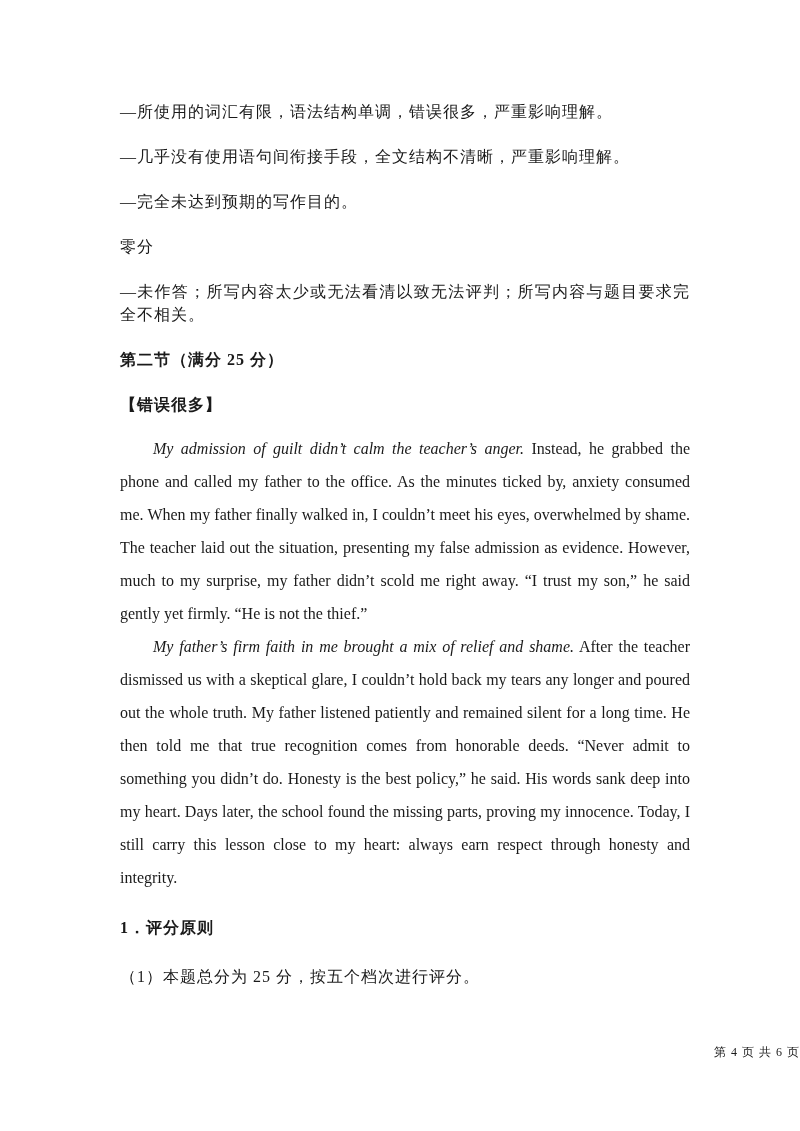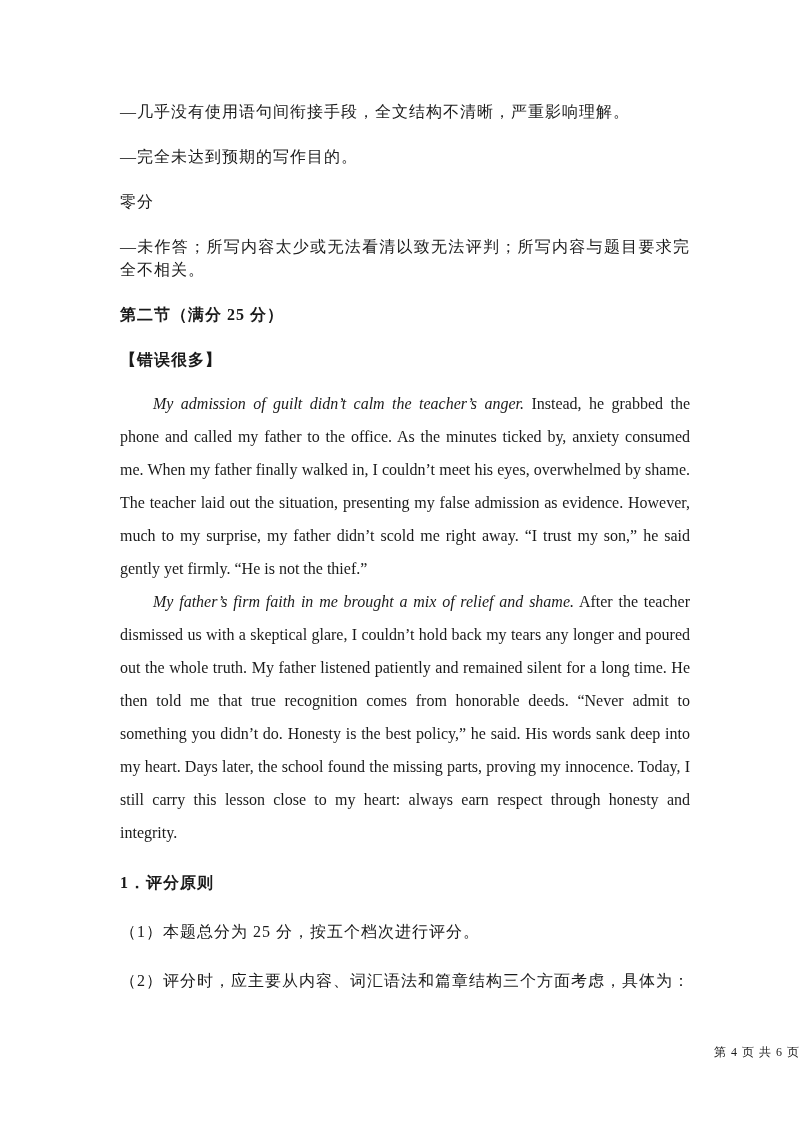--- a/index.html
+++ b/index.html
@@ -53,34 +53,34 @@
     letter-spacing: 1px;
     color: #1a1a1a;
   }
 </style>
 </head>
 <body>
 
 <div class="page">
   <div class="content">
 
+    <p class="cn">—所使用的词汇有限，语法结构单调，错误很多，严重影响理解。</p>
     <p class="cn">—几乎没有使用语句间衔接手段，全文结构不清晰，严重影响理解。</p>
     <p class="cn">—完全未达到预期的写作目的。</p>
 
     <p class="cn">零分</p>
     <p class="cn">—未作答；所写内容太少或无法看清以致无法评判；所写内容与题目要求完全不相关。</p>
 
     <p class="cn bold section-heading">第二节（满分 25 分）</p>
     <p class="cn bold reference-label">【错误很多】</p>
 
     <div class="essay">
       <p class="en"><span class="lead">My admission of guilt didn’t calm the teacher’s anger.</span><span> Instead, he grabbed the phone and called my father to the office. As the minutes ticked by, anxiety consumed me. When my father finally walked in, I couldn’t meet his eyes, overwhelmed by shame. The teacher laid out the situation, presenting my false admission as evidence. However, much to my surprise, my father didn’t scold me right away. “I trust my son,” he said gently yet firmly. “He is not the thief.”</span></p>
       <p class="en"><span class="lead">My father’s firm faith in me brought a mix of relief and shame.</span><span> After the teacher dismissed us with a skeptical glare, I couldn’t hold back my tears any longer and poured out the whole truth. My father listened patiently and remained silent for a long time. He then told me that true recognition comes from honorable deeds. “Never admit to something you didn’t do. Honesty is the best policy,” he said. His words sank deep into my heart. Days later, the school found the missing parts, proving my innocence. Today, I still carry this lesson close to my heart: always earn respect through honesty and integrity.</span></p>
     </div>
 
     <p class="cn bold scoring-heading">1．评分原则</p>
     <p class="cn scoring-item">（1）本题总分为 25 分，按五个档次进行评分。</p>
-    <p class="cn scoring-item">（2）评分时，应主要从内容、词汇语法和篇章结构三个方面考虑，具体为：</p>
 
   </div>
 
   <div class="footer">第 4 页 共 6 页</div>
 </div>
 
 </body></html>

